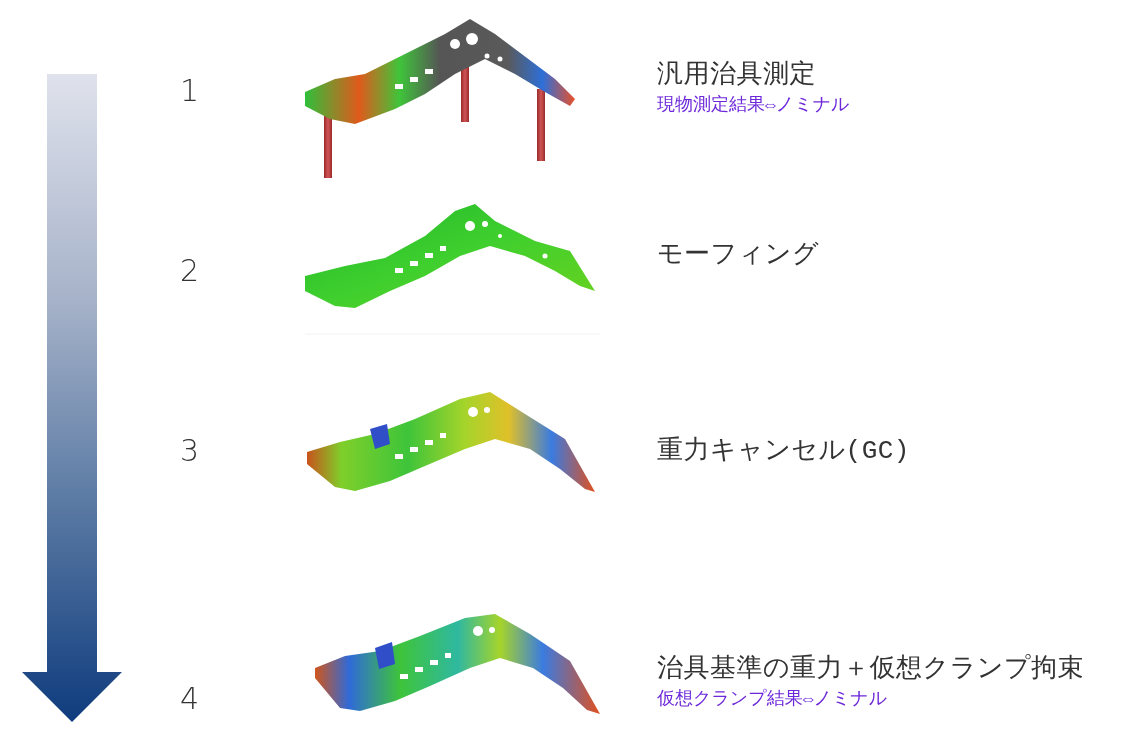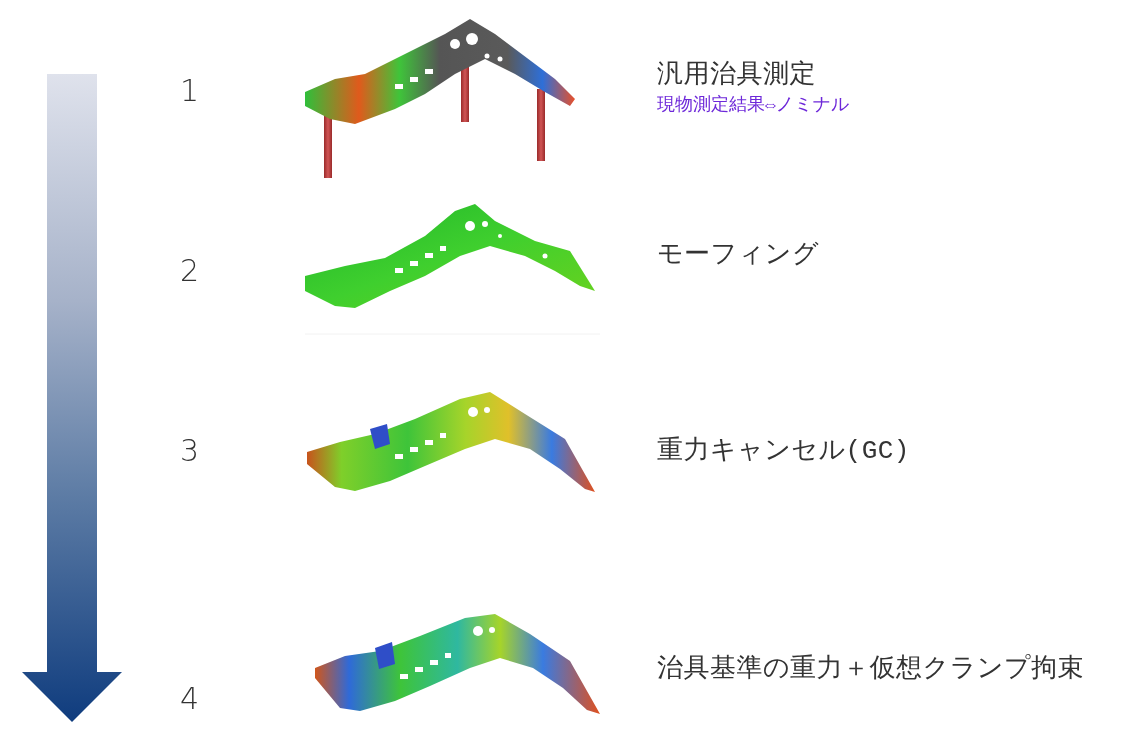--- a/index.html
+++ b/index.html
@@ -187,13 +187,14 @@
     <circle cx="183" cy="25" r="5" fill="#ffffff"></circle>
     <circle cx="197" cy="24" r="3" fill="#ffffff"></circle>
     <rect x="105" y="68" width="8" height="5" fill="#ffffff"></rect>
     <rect x="120" y="61" width="8" height="5" fill="#ffffff"></rect>
     <rect x="135" y="54" width="8" height="5" fill="#ffffff"></rect>
     <rect x="150" y="47" width="6" height="5" fill="#ffffff"></rect>
   </svg>
 </div>
 <div class="step-text" style="top:638px;margin-top:16px;">
   <div class="step-title">治具基準の重力＋仮想クランプ拘束</div>
+  <div class="step-subtitle">仮想クランプ結果⇔ノミナル</div>
 </div>
 
 </body></html>

